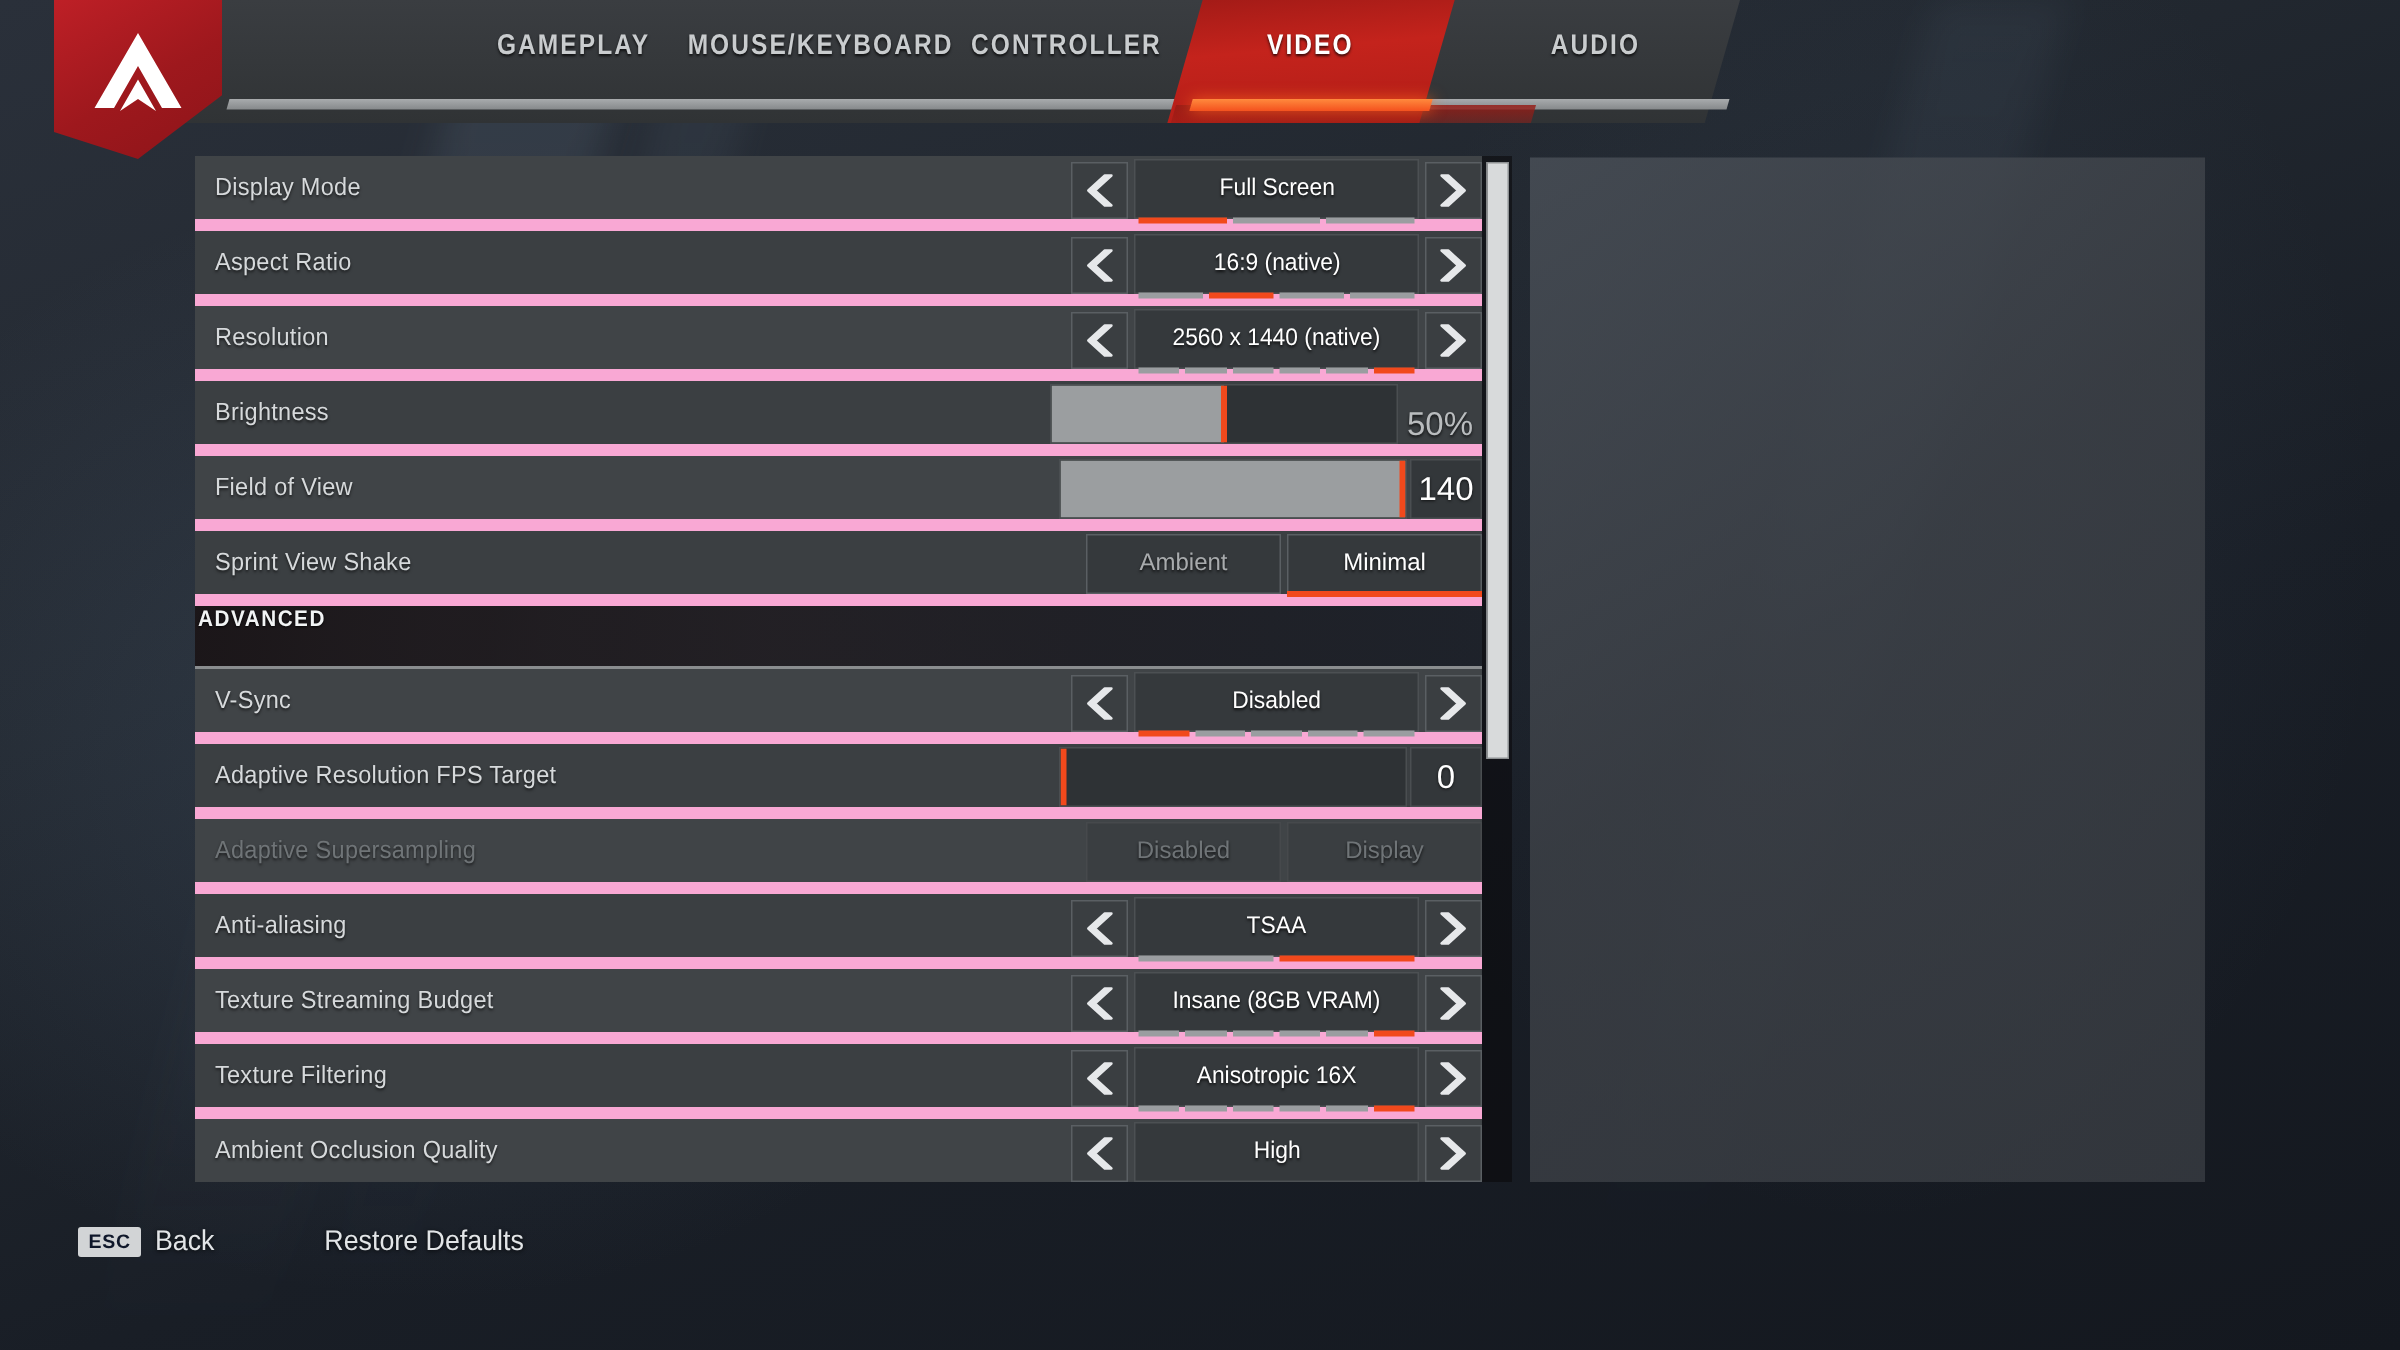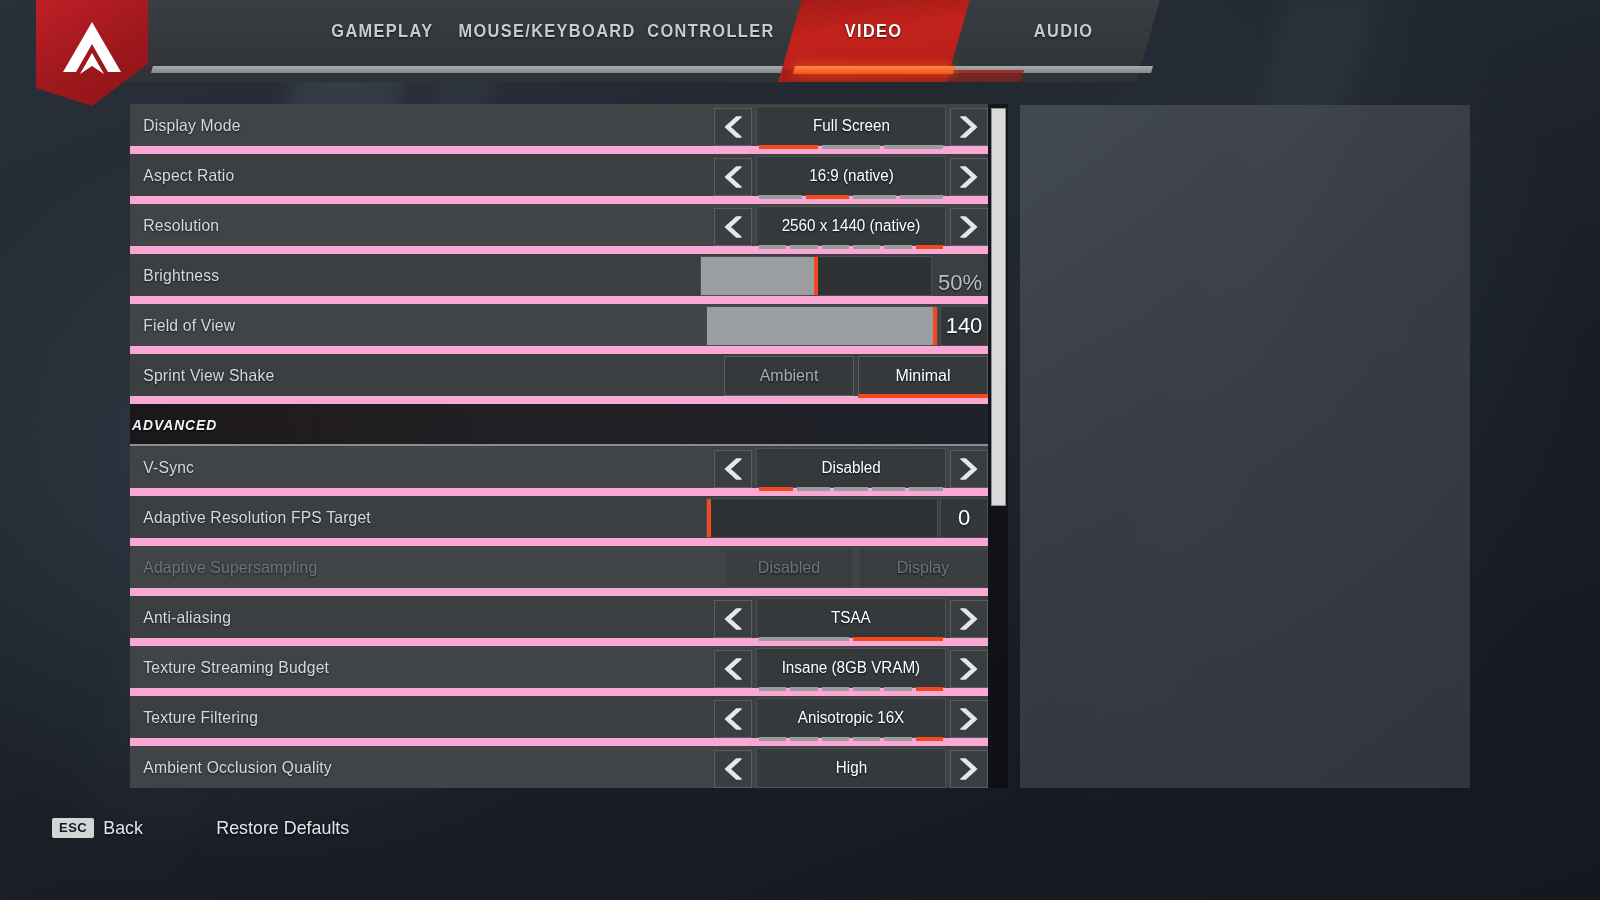--- a/index.html
+++ b/index.html
@@ -212,24 +212,23 @@
   .row.disabled .toggle-btn {
     color: #6f7477;
     border-color: #46494c;
     background: #3a3e41;
   }
 
   
   .section-head {
     height: 42px;
     background: linear-gradient(90deg, rgba(26,20,22,0.92) 0%, rgba(34,30,34,0.88) 45%, rgba(30,34,42,0.9) 100%);
-    display: flex; align-items: center;
+    display: flex; 
     border-bottom: 2px solid #8a8d8f;
     padding-left: 2px;
-    font-style: italic;
   }
   .section-head .t {
     font-size: 15px; font-weight: bold; color: #f2f4f5;
     letter-spacing: 1.1px;
     font-stretch: condensed;
     transform: scaleX(0.92);
     transform-origin: left center;
     text-shadow: 0 1px 2px rgba(0,0,0,0.9);
   }
 

